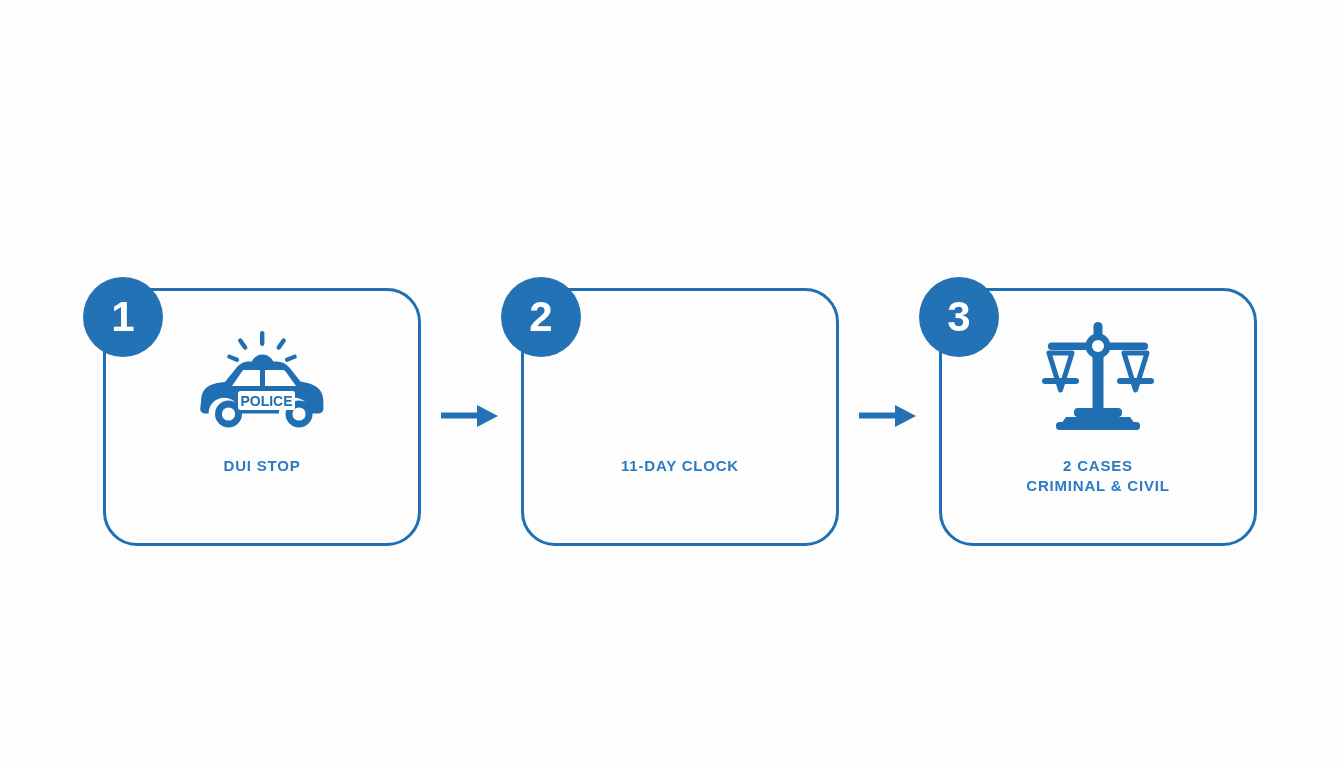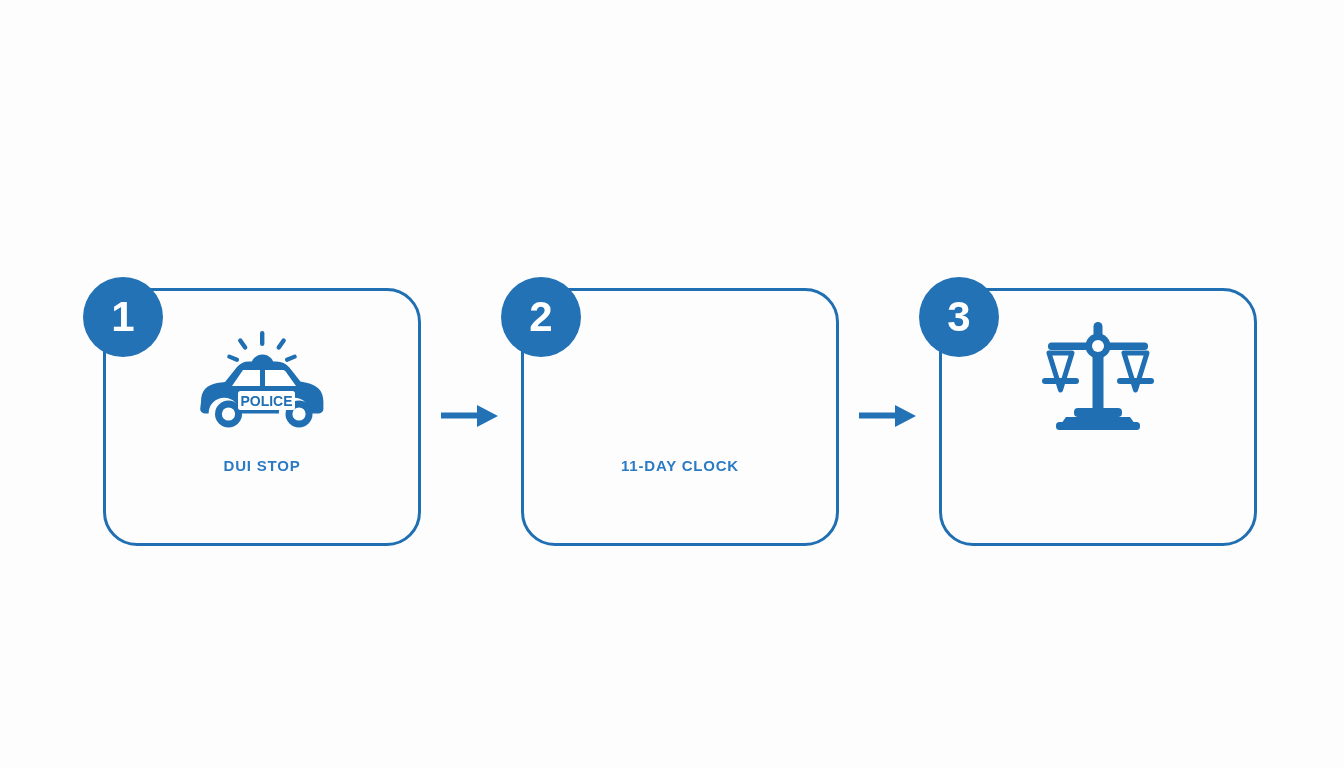--- a/index.html
+++ b/index.html
@@ -217,18 +217,22 @@
           <path d="M13 33 L36 33 L24.5 70 Z" fill="#ffffff" stroke="#1f6fb2" stroke-width="5" stroke-linejoin="round"></path>
           <path d="M17.6 58 L31.4 58 L24.5 70 Z" fill="#1f6fb2"></path>
           <rect x="6" y="58" width="37" height="6" rx="3" fill="#1f6fb2"></rect>
 
           <path d="M88 33 L111 33 L99.5 70 Z" fill="#ffffff" stroke="#1f6fb2" stroke-width="5" stroke-linejoin="round"></path>
           <path d="M92.6 58 L106.4 58 L99.5 70 Z" fill="#1f6fb2"></path>
           <rect x="81" y="58" width="37" height="6" rx="3" fill="#1f6fb2"></rect>
         </svg>
       </div>
 
+      <div class="label">
+        <div>2 CASES</div>
+        <div>CRIMINAL &amp; CIVIL</div>
+      </div>
 
       <div class="badge">3</div>
     </div>
 
   </div>
 </div>
 
 </body></html>

